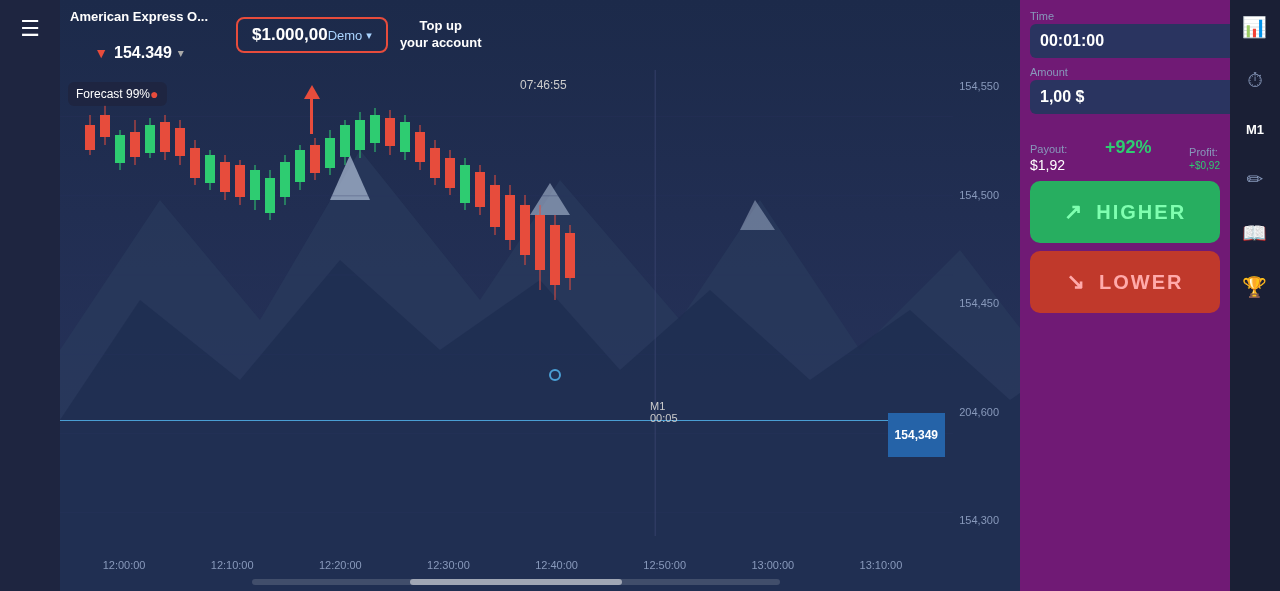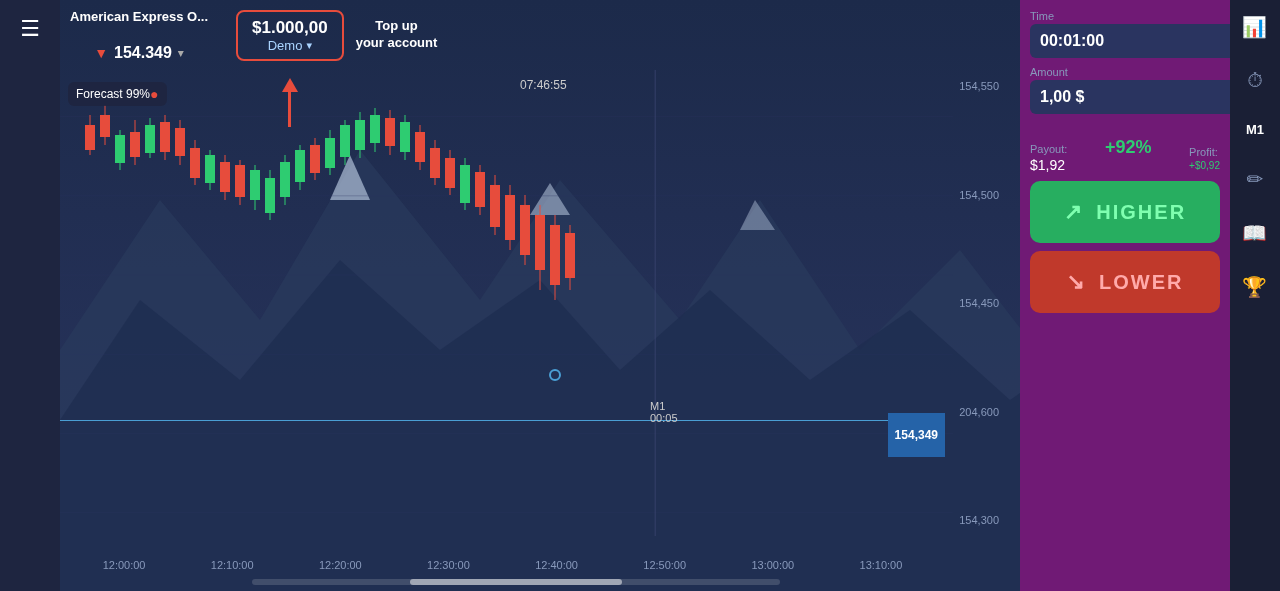--- a/index.html
+++ b/index.html
@@ -88,21 +88,20 @@
     .asset-chevron {
       color: #aaa;
       font-size: 12px;
     }
 
     .balance-box {
       border: 2.5px solid #e74c3c;
       border-radius: 8px;
       padding: 6px 14px;
       display: flex;
-      flex-direction: column;
       align-items: center;
       background: transparent;
       cursor: pointer;
       position: relative;
     }
     .balance-amount {
       color: #fff;
       font-size: 17px;
       font-weight: 700;
     }

